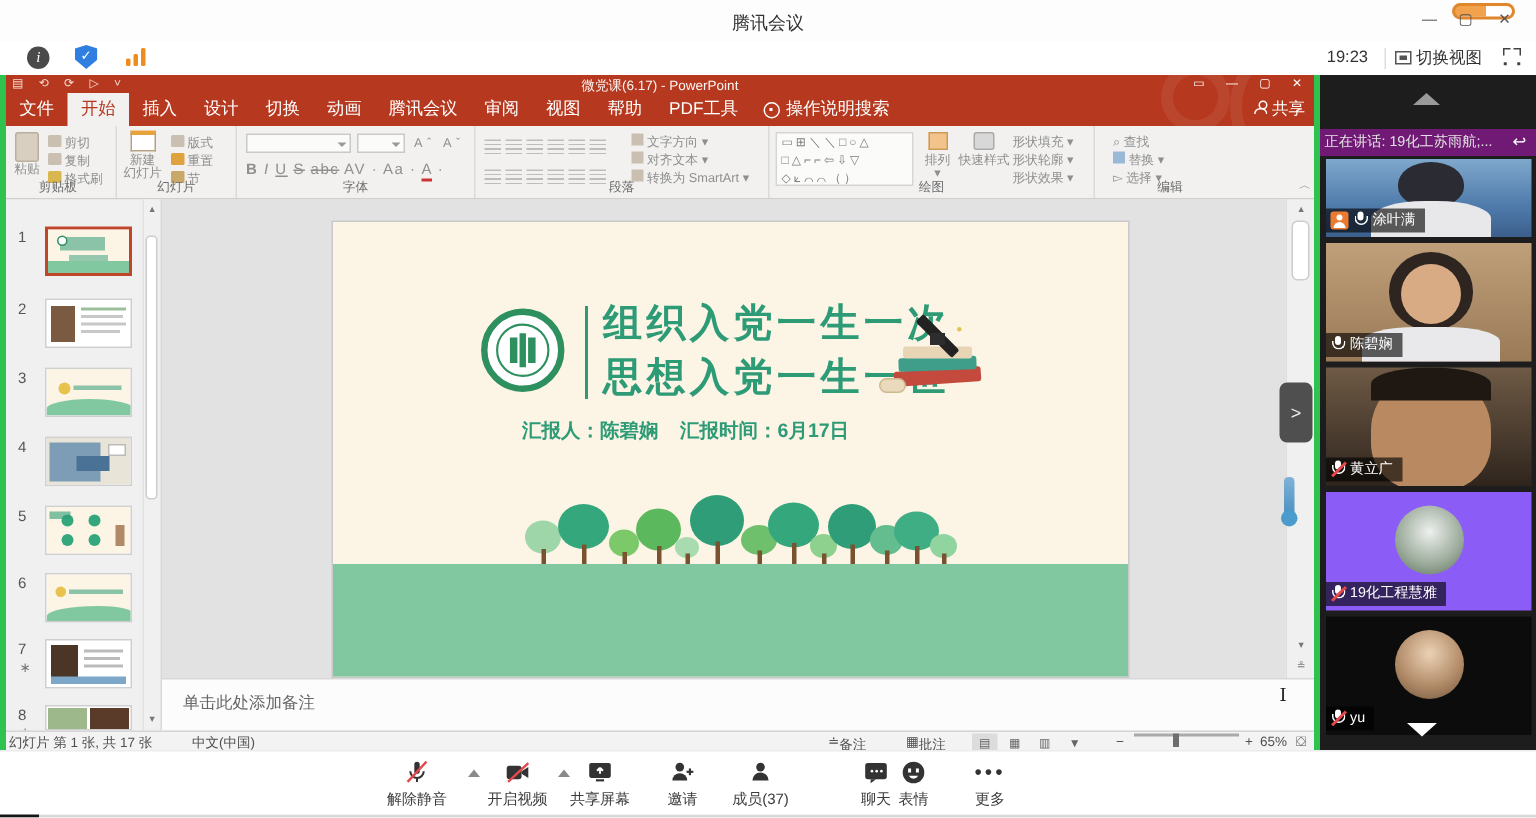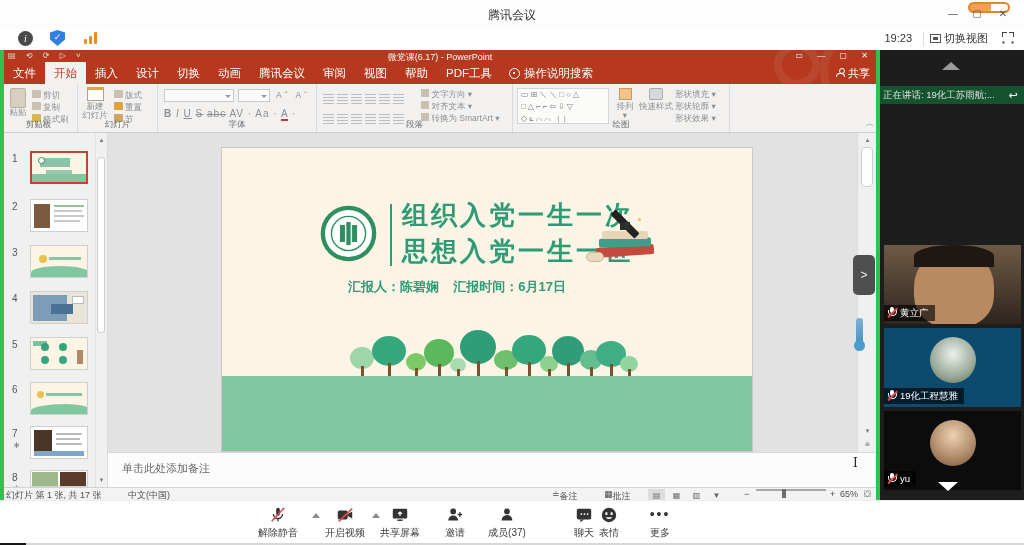--- a/index.html
+++ b/index.html
@@ -87,21 +87,21 @@
   .ibeam{position:absolute;left:745px;top:3px;font-family:"DejaVu Serif",serif;font-size:12px;color:#222}
   .pstatus{position:absolute;left:0;top:437px;width:880px;height:13px;background:#f3f3f3;border-top:1px solid #d4d4d4;font-size:9px;color:#4f4f4f}
   .pstatus span{position:absolute;top:1px;white-space:nowrap}
   .viewbox{position:absolute;top:0;width:17px;height:13px;text-align:center;font-size:8px;color:#666;line-height:13px}
   .viewbox.on{background:#dcdcdc}
   .ztrack{position:absolute;top:6px;width:70px;height:2px;background:#a9a9a9}
   .zknob{position:absolute;top:2px;width:4px;height:9px;background:#6e6e6e}
   
   .sidebar{position:absolute;left:880px;top:50px;width:144px;height:450px;background:#1d1d1d}
   .uptri{position:absolute;left:62px;top:12px;width:0;height:0;border:9px solid transparent;border-bottom:8px solid #9a9a9a;border-top:none}
-  .speakbar{position:absolute;left:0;top:36px;width:144px;height:18px;background:#14532d;color:#e3e3e3;font-size:9.5px;line-height:18px;padding:0 3px;white-space:nowrap;overflow:hidden}
+  .speakbar{position:absolute;left:0;top:36px;width:144px;height:18px;background:#701a75;color:#e3e3e3;font-size:9.5px;line-height:18px;padding:0 3px;white-space:nowrap;overflow:hidden}
   .backar{position:absolute;right:3px;top:36px;width:16px;height:18px;color:#fff;font-size:11px;line-height:18px;text-align:center}
   .vt{position:absolute;left:4px;width:137px;overflow:hidden;background:#000}
   .vlabel{position:absolute;left:0;bottom:3px;display:flex;align-items:center;gap:3px;background:rgba(0,0,0,.62);color:#fff;font-size:9.5px;line-height:12px;padding:2px 6px 2px 3px;white-space:nowrap}
   .badge{width:12px;height:12px;border-radius:2px;background:#ed7b2f;position:relative;flex:0 0 auto}
   .badge::before{content:"";position:absolute;left:4px;top:2px;width:4px;height:4px;border-radius:50%;background:#fff}
   .badge::after{content:"";position:absolute;left:2px;bottom:1px;width:8px;height:4px;border-radius:4px 4px 0 0;background:#fff}
   .mic{width:10px;height:12px;flex:0 0 auto;position:relative}
   .mic::before{content:"";position:absolute;left:3px;top:0;width:4px;height:6px;border-radius:2px;background:#fff}
   .mic::after{content:"";position:absolute;left:1px;top:3px;width:7px;height:5px;border:1px solid #fff;border-top:none;border-radius:0 0 5px 5px}
   .mic.off i{position:absolute;left:-1px;top:5px;width:13px;height:1.5px;background:#e5484d;transform:rotate(-45deg);z-index:2}
@@ -229,20 +229,28 @@
           <span>快速样式</span>
         </div>
         <div class="rightcol" style="left:162px">
           <div><span>形状填充</span> <span>▾</span></div>
           <div><span>形状轮廓</span> <span>▾</span></div>
           <div><span>形状效果</span> <span>▾</span></div>
         </div>
         <div class="grp-label">绘图</div>
       </div>
 
+      <div class="grp" style="left:730px;width:100px;border-right:none">
+        <div class="rightcol" style="left:12px">
+          <div>⌕ <span>查找</span></div>
+          <div><span class="mi" style="display:inline-block;width:8px;height:8px;background:#9cb8d8"></span> <span>替换</span> <span>▾</span></div>
+          <div>▻ <span>选择</span> <span>▾</span></div>
+        </div>
+        <div class="grp-label">编辑</div>
+      </div>
       <span class="collapse-chev">︿</span>
     </div>
 
     <div class="thumbs">
       <span class="tnum" style="top:20px">1</span>
       <div class="thumb sel" style="top:18px">
         <div style="position:absolute;inset:0;background:#fcf4e5"></div>
         <div style="position:absolute;left:8px;top:5px;width:30px;height:9px;background:#2e9b77;opacity:.55"></div>
         <div style="position:absolute;left:6px;top:4px;width:7px;height:7px;border-radius:50%;border:1.5px solid #2e8f5f;background:#fff"></div>
         <div style="position:absolute;left:14px;top:17px;width:26px;height:4px;background:#2e9b77;opacity:.5"></div>
@@ -423,36 +431,54 @@
       <span style="left:864px">⛋</span>
     </div>
   </div>
 
   <div class="gstrip" style="left:0"></div>
   <div class="gstrip" style="left:876px"></div>
 
   <div class="sidebar">
     <div class="uptri"></div>
 
+    <div class="vt" style="top:56px;height:52px;background:linear-gradient(180deg,#7fa8cc,#4f7bab 60%,#3c5f8c)">
+      <div style="position:absolute;left:48px;top:2px;width:44px;height:30px;border-radius:50% 50% 45% 45%;background:#2b2b33"></div>
+      <div style="position:absolute;left:30px;top:28px;width:80px;height:26px;border-radius:45% 45% 0 0;background:#e8e8ea"></div>
+      <div class="vlabel">
+        <span class="badge"></span>
+        <span class="mic"></span>
+        <span>涂叶满</span>
+      </div>
+    </div>
     <div class="speakbar">正在讲话: 19化工苏雨航;...</div>
     <div class="backar">↩</div>
 
+    <div class="vt" style="top:112px;height:79px;background:linear-gradient(180deg,#bfa07a,#9a7a57)">
+      <div style="position:absolute;left:42px;top:6px;width:56px;height:52px;border-radius:50% 50% 48% 48%;background:#2e2520"></div>
+      <div style="position:absolute;left:50px;top:14px;width:40px;height:40px;border-radius:50%;background:#d8ab85"></div>
+      <div style="position:absolute;left:24px;top:56px;width:92px;height:24px;border-radius:40% 40% 0 0;background:#e9e9ec"></div>
+      <div class="vlabel">
+        <span class="mic"></span>
+        <span>陈碧娴</span>
+      </div>
+    </div>
 
     <div class="vt" style="top:195px;height:79px;background:linear-gradient(180deg,#6e5a45,#2f251d)">
       <div style="position:absolute;left:30px;top:4px;width:80px;height:78px;border-radius:48% 48% 40% 40%;background:#b98a61"></div>
       <div style="position:absolute;left:30px;top:0;width:80px;height:22px;border-radius:50% 50% 0 0;background:#1f1812"></div>
       <div class="vlabel">
         <span class="mic off">
             <i></i>
           </span>
         <span>黄立广</span>
       </div>
     </div>
 
-    <div class="vt" style="top:278px;height:79px;background:#0c4a6e">
+    <div class="vt" style="top:278px;height:79px;background:#8b5cf6">
       <div class="avatar" style="background:radial-gradient(circle at 50% 38%,#eef0ee,#97a796 62%,#5c6c5c)"></div>
       <div class="vlabel">
         <span class="mic off">
             <i></i>
           </span>
         <span>19化工程慧雅</span>
       </div>
     </div>
 
     <div class="vt" style="top:361px;height:79px;background:#0c0c0c">

